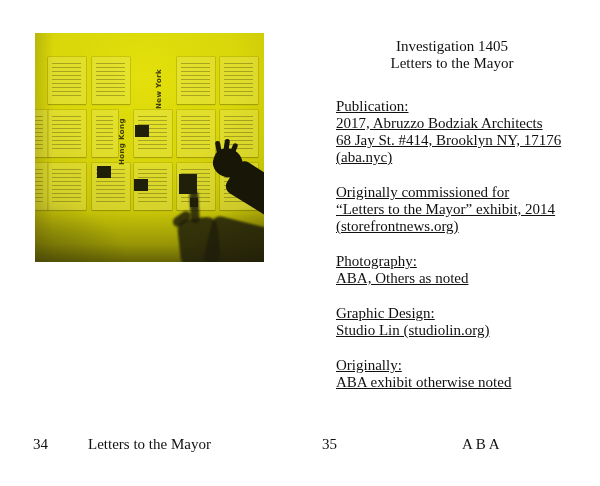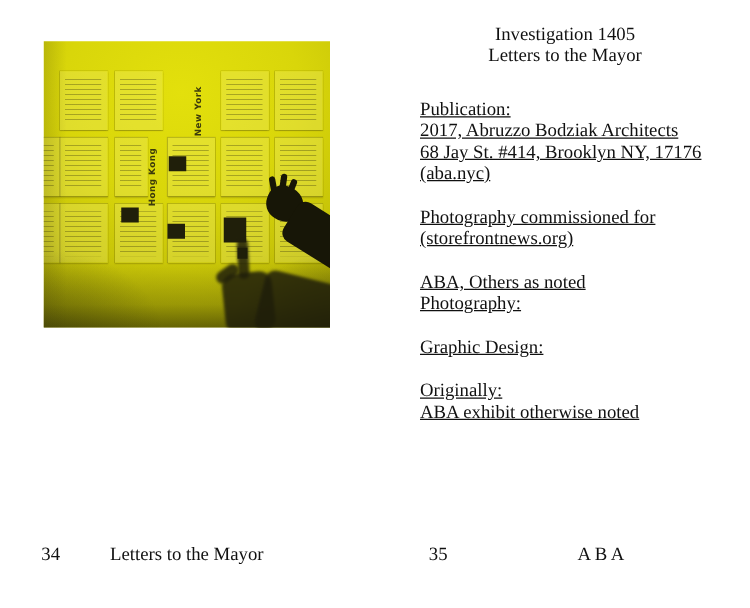--- a/index.html
+++ b/index.html
@@ -34,21 +34,21 @@
   .pblock { position:absolute; background:#201f0a; z-index:2; }
   .wall-label {
     position:absolute; z-index:2; writing-mode:vertical-rl; transform:rotate(180deg);
     font-family:"DejaVu Sans", sans-serif; font-size:7px; font-weight:bold;
     letter-spacing:0.4px; color:rgba(46,44,12,0.92); white-space:nowrap;
   }
   .wshadow { position:absolute; background:rgba(30,29,9,0.85); filter:blur(1.3px); z-index:4; }
   .flesh   { position:absolute; background:#171607; z-index:5; }
 
   
-  .right-col { position:absolute; left:336px; top:20px; width:232px; font-size:15px; line-height:17px; }
+  .right-col { position:absolute; left:336px; top:38px; width:232px; font-size:15px; line-height:17px; }
   .title { text-align:center; margin-bottom:26px; }
   .para  { margin:0 0 18px 0;text-decoration:underline; }
 
   
   .footer span { position:absolute; top:437px; font-size:15px; line-height:15px; white-space:nowrap; }
 </style>
 </head>
 <body>
 
 <div class="canvas">
@@ -104,39 +104,41 @@
     </div>
 
     <div class="para">
       <div>Publication:</div>
       <div>2017, Abruzzo Bodziak Architects</div>
       <div>68 Jay St. #414, Brooklyn NY, 17176</div>
       <div>(aba.nyc)</div>
     </div>
 
     <div class="para">
-      <div>Photography commissioned for</div>
+      <div>Originally commissioned for</div>
+      <div>“Letters to the Mayor” exhibit, 2014</div>
       <div>(storefrontnews.org)</div>
     </div>
 
     <div class="para">
+      <div>Photography:</div>
       <div>ABA, Others as noted</div>
-      <div>Photography:</div>
     </div>
 
     <div class="para">
       <div>Graphic Design:</div>
+      <div>Studio Lin (studiolin.org)</div>
     </div>
 
     <div class="para">
       <div>Originally:</div>
       <div>ABA exhibit otherwise noted</div>
     </div>
   </div>
 
   <div class="footer">
     <span style="left:33px;">34</span>
     <span style="left:88px;">Letters to the Mayor</span>
-    <span style="left:343px;">35</span>
+    <span style="left:322px;">35</span>
     <span style="left:430px;margin-left:32px;">A B A</span>
   </div>
 
 </div>
 
 </body></html>

